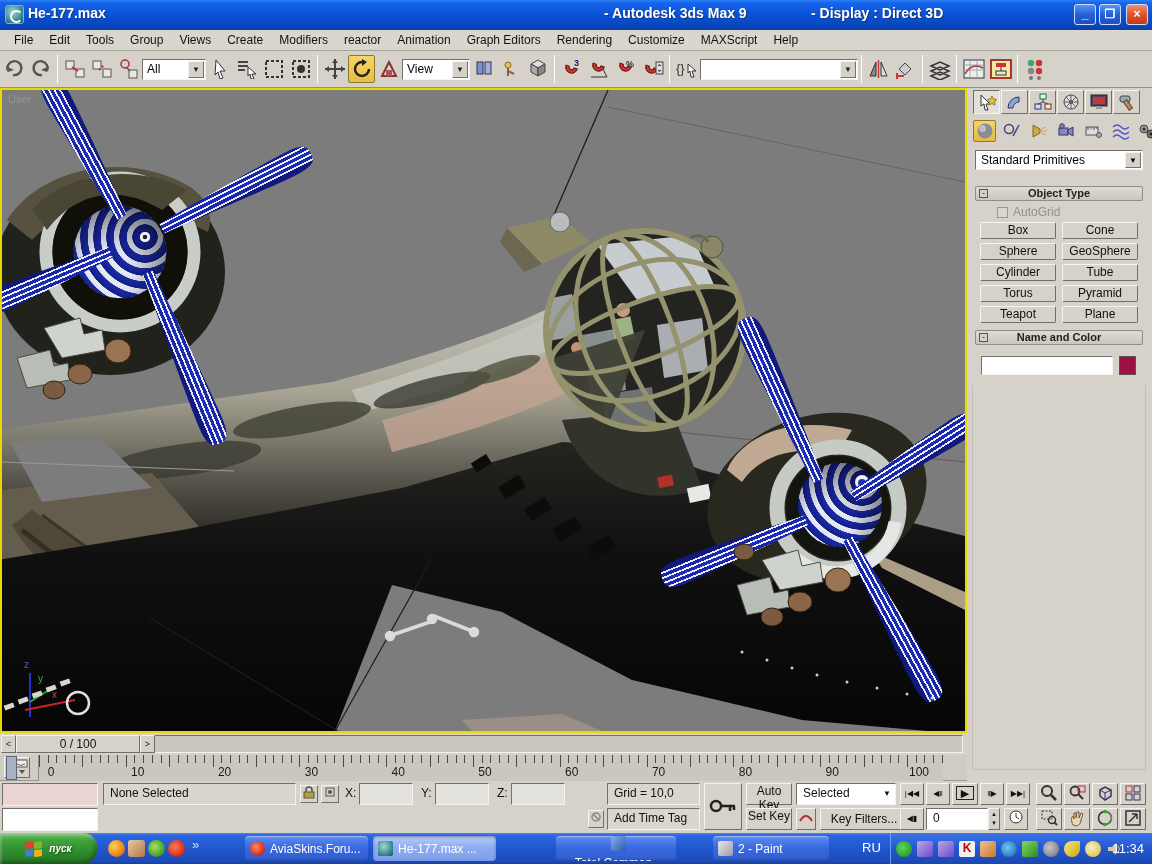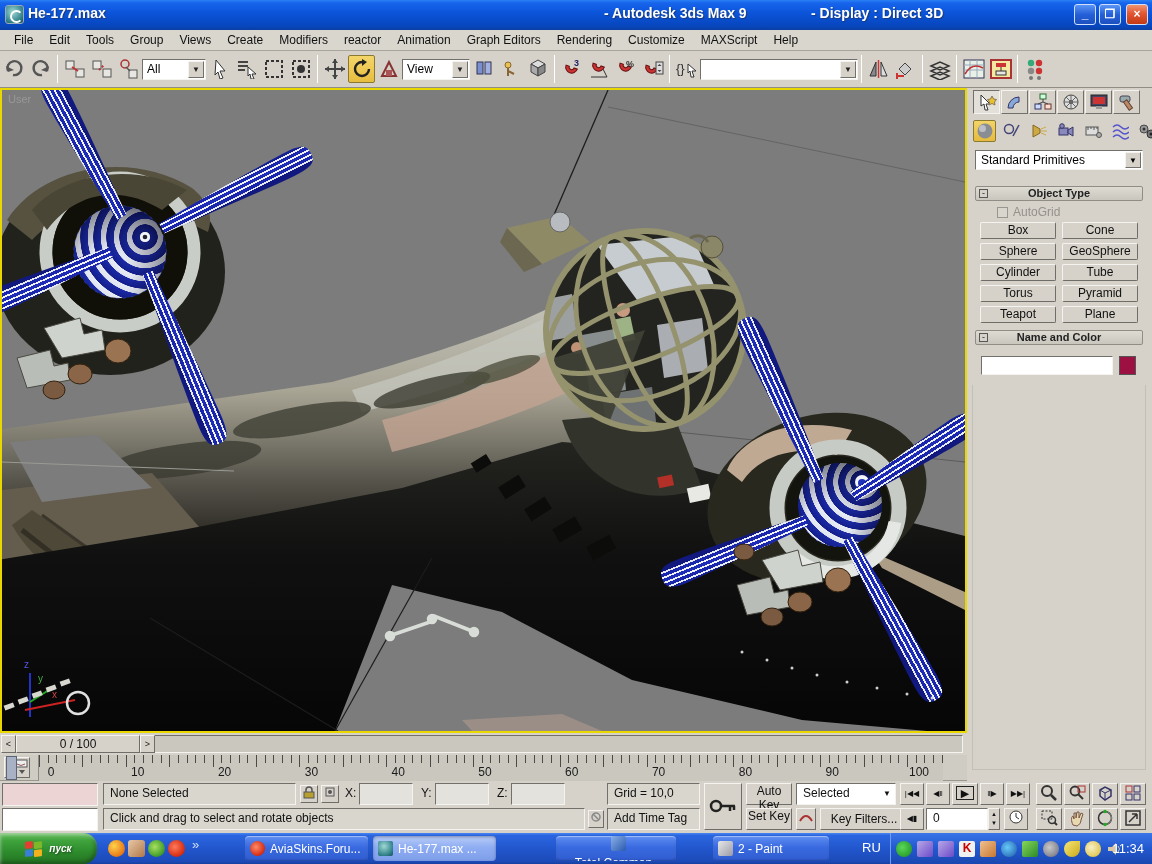--- a/index.html
+++ b/index.html
@@ -707,21 +707,20 @@
         <circle cx="6" cy="6" r="2" fill="#555"></circle>
       </svg></div>
   <span class="lbl" style="left:345px; top:5px;">X:</span>
   <div class="fld" style="left:359px; top:2px; width:54px; height:22px; background:#e4e2dc;"></div>
   <span class="lbl" style="left:421px; top:5px;">Y:</span>
   <div class="fld" style="left:435px; top:2px; width:54px; height:22px; background:#e4e2dc;"></div>
   <span class="lbl" style="left:497px; top:5px;">Z:</span>
   <div class="fld" style="left:511px; top:2px; width:54px; height:22px; background:#e4e2dc;"></div>
   <div class="fld" style="left:607px; top:2px; width:93px; height:22px;">Grid = 10,0</div>
 
-  <div class="fld" style="left:103px; top:27px; width:482px; height:22px;">Click and drag to select and rotate objects</div>
   <div class="sbtn" style="left:588px; top:29px; width:16px; height:18px;"><svg width="10" height="12">
         <circle cx="5" cy="6" r="4" fill="none" stroke="#888" stroke-width="1.5"></circle>
         <path d="M2 3 L8 9" stroke="#888" stroke-width="1.5"></path>
       </svg></div>
   <div class="fld" style="left:607px; top:27px; width:93px; height:22px;">Add Time Tag</div>
 
   <div class="sbtn" style="left:704px; top:2px; width:38px; height:47px;"><svg width="30" height="24" style="margin-top:10px">
         <circle cx="8" cy="12" r="5" fill="none" stroke="#222" stroke-width="2.5"></circle>
         <path d="M13 12 h14 M22 12 v5 M26 12 v4" stroke="#222" stroke-width="2.5"></path>
       </svg></div>

